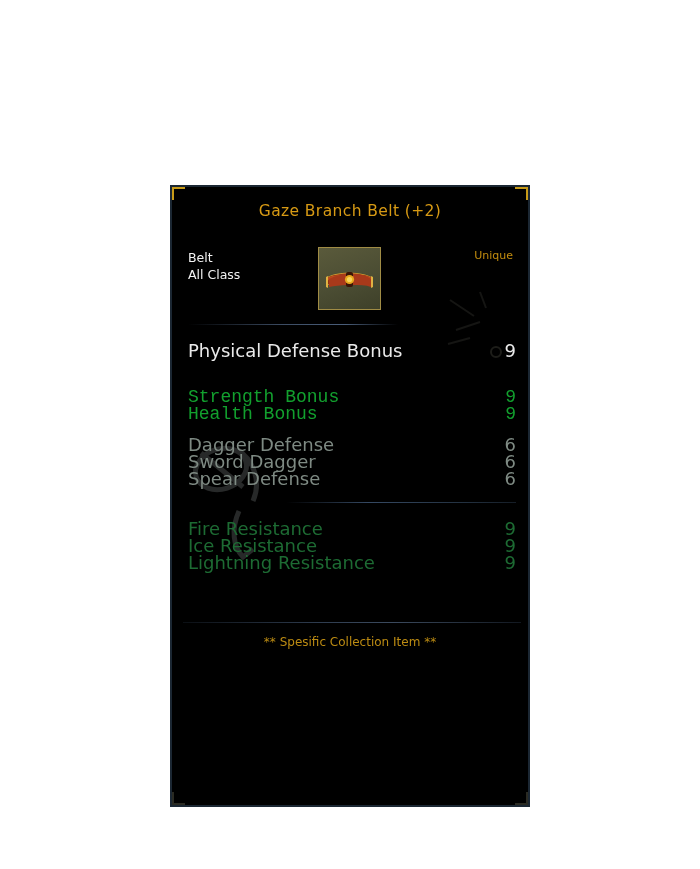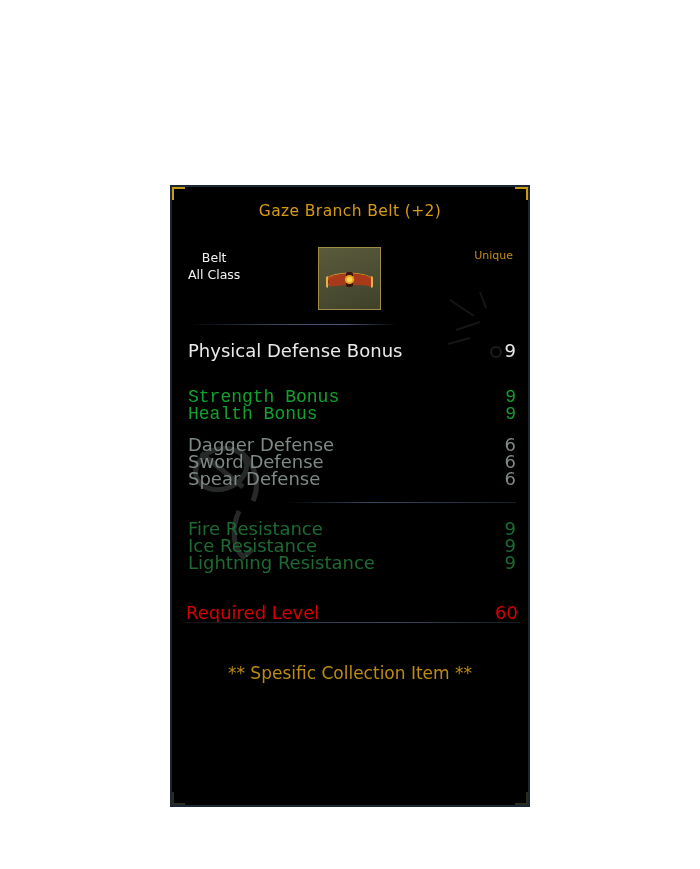--- a/index.html
+++ b/index.html
@@ -82,21 +82,20 @@
   }
 
   
   .hdr-left {
     position: absolute;
     left: 16px;
     top: 62px;
     color: #f2f2f2;
     font-size: 12.5px;
     line-height: 17px;
-    text-align: center;
   }
   #item-unique {
     position: absolute;
     right: 15px;
     top: 62px;
     color: #c28c0e;
     font-size: 11px;
   }
   #item-icon-frame {
     position: absolute;
@@ -162,24 +161,24 @@
     width: 14px;
     height: 13px;
     background: #f4f4ee;
     clip-path: polygon(0 26%, 100% 0, 100% 74%, 0 100%);
   }
 
   
   #collection-note {
     position: absolute;
     left: 0; right: 0;
-    top: 476px;
+    top: 448px;
     text-align: center;
     color: #bc8b12;
-    font-size: 17px;
+    font-size: 12px;
   }
 </style>
 </head>
 <body>
 
 <div id="item-panel">
 
   <div class="corner tl"></div>
   <div class="corner tr"></div>
   <div class="corner bl"></div>
@@ -241,21 +240,21 @@
     <div class="stat-row" style="top:219px;text-align:center;">
       <span class="lbl c-green">Health Bonus</span>
       <span class="val c-green">9</span>
     </div>
 
     <div class="stat-row" style="top:249px;">
       <span class="lbl c-dim">Dagger Defense</span>
       <span class="val c-dim">6</span>
     </div>
     <div class="stat-row" style="top:266px;">
-      <span class="lbl c-dim">Sword Defense</span>
+      <span class="lbl c-dim">Sword Dagger</span>
       <span class="val c-dim">6</span>
     </div>
     <div class="stat-row" style="top:283px;">
       <span class="lbl c-dim">Spear Defense</span>
       <span class="val c-dim">6</span>
     </div>
 
     <div class="divider" id="divider-mid"></div>
 
     <div class="stat-row" style="top:333px;">
@@ -264,23 +263,19 @@
     </div>
     <div class="stat-row" style="top:350px;">
       <span class="lbl c-dgreen">Ice Resistance</span>
       <span class="val c-dgreen">9</span>
     </div>
     <div class="stat-row" style="top:367px;">
       <span class="lbl c-dgreen">Lightning Resistance</span>
       <span class="val c-dgreen">9</span>
     </div>
 
-    <div class="stat-row" style="top:417px; left:14px; width:332px;">
-      <span class="lbl c-red">Required Level</span>
-      <span class="val c-red">60</span>
-    </div>
 
     <div class="divider" id="divider-bottom"></div>
 
     <div id="collection-note">** Spesific Collection Item **</div>
 
   </div>
 </div>
 
 </body></html>

